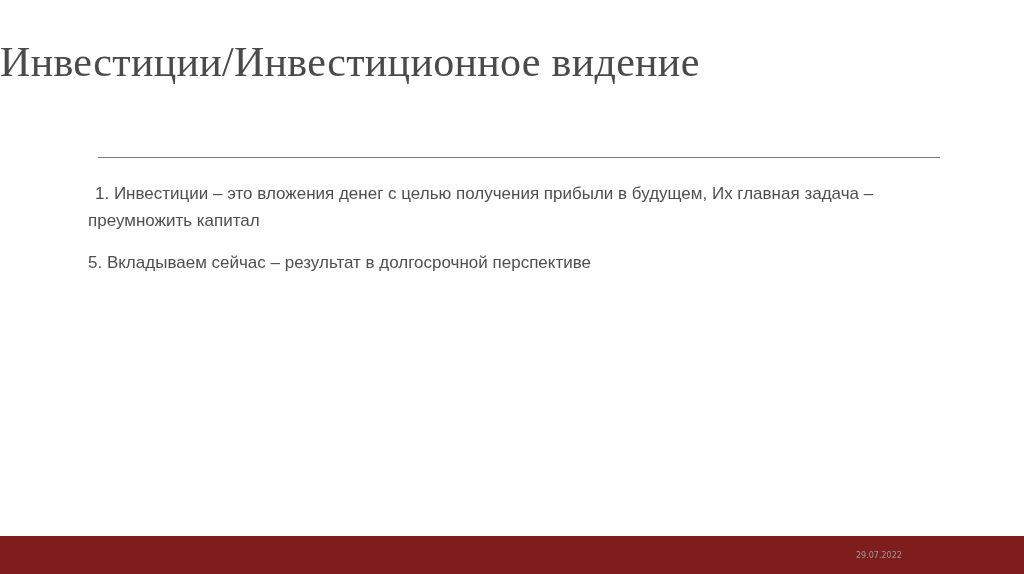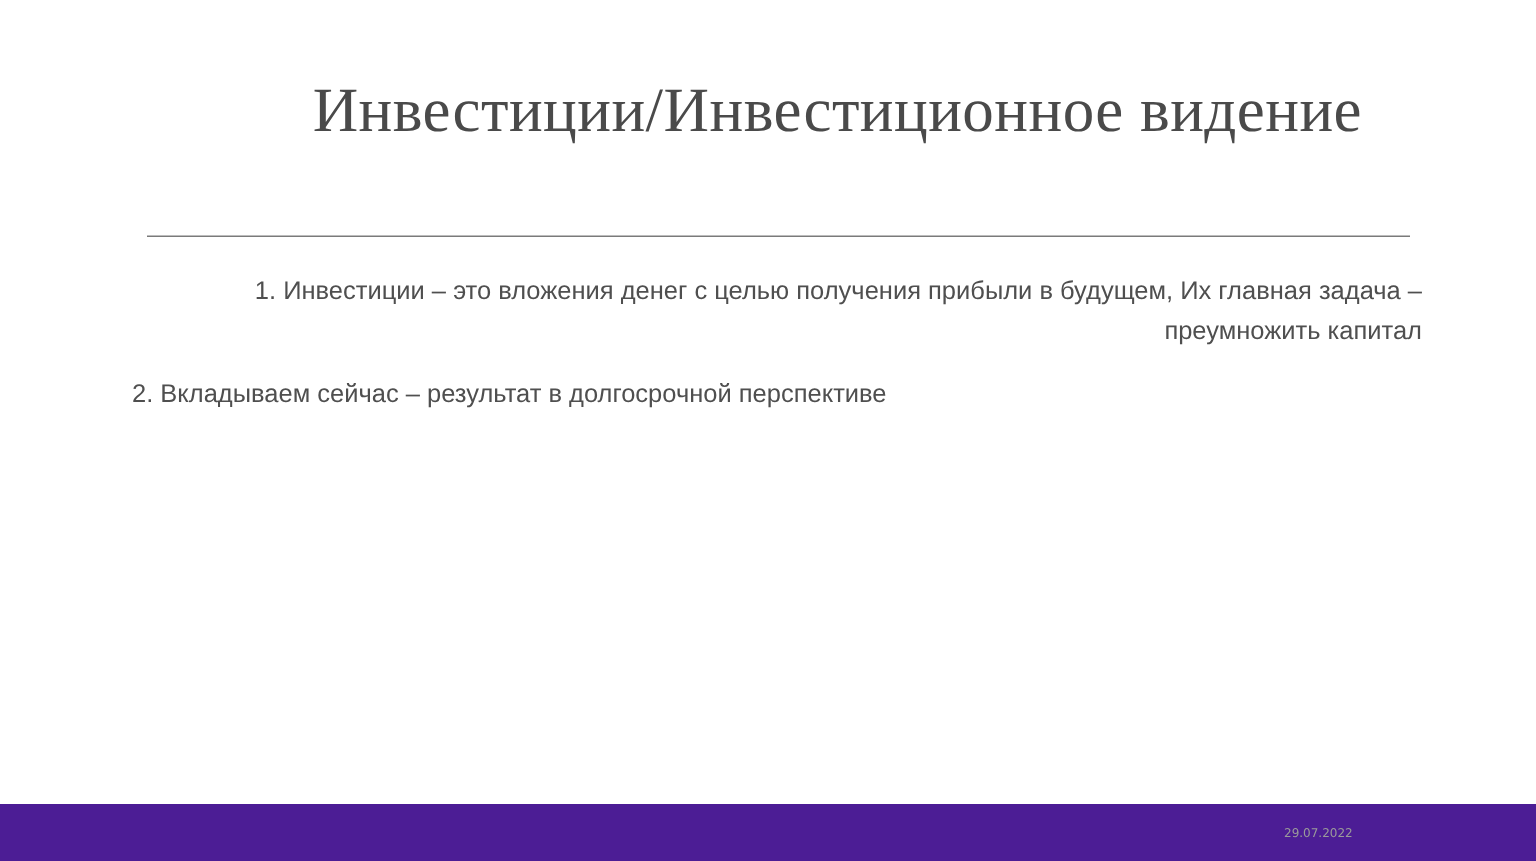--- a/index.html
+++ b/index.html
@@ -1,47 +1,47 @@
 <!DOCTYPE html>
 <html><head>
 <meta charset="utf-8">
 <style>
   html, body { margin: 0; padding: 0; }
   body { width: 1024px; height: 574px; background: #ffffff; position: relative; overflow: hidden; }
   .slide { position: absolute; left: 0; top: 0; width: 1024px; height: 574px; background: #ffffff; }
   .title {
-    position: absolute; left: 0; top: 38px; width: 908px; text-align: right;
+    position: absolute; left: 0; top: 38px; width: 908px; text-align: left;
     font-family: "Liberation Serif", "DejaVu Serif", serif;
-    font-size: 42px; color: #4a4a4a; letter-spacing: 0.3px; margin-top: 12px;
+    font-size: 42px; color: #4a4a4a; letter-spacing: 0.3px;
   }
   .rule {
     position: absolute; left: 98px; top: 157px; width: 842px; height: 0;
     border-top: 1.5px solid #7a7a7a;
   }
   .body-text {
     position: absolute; left: 88px; top: 180px; width: 860px;
     font-family: "Liberation Sans", "DejaVu Sans", sans-serif;
     font-size: 17px; color: #4f4f4f; line-height: 27px;
   }
   .para { margin: 0 0 15px 0; }
-  .para.first { text-indent: 7px; text-align: right; }
+  .para.first { text-indent: 7px; }
   .footer {
-    position: absolute; left: 0; top: 536px; width: 1024px; height: 38px; background: #4c1d95;
+    position: absolute; left: 0; top: 536px; width: 1024px; height: 38px; background: #7f1d1d;
   }
   .date {
     position: absolute; left: 856px; top: 15px;
     font-family: "DejaVu Sans", sans-serif; font-size: 8px; color: #9a9a9a;
   }
 </style>
 </head>
 <body>
 
 <div class="slide">
   <div class="title">Инвестиции/Инвестиционное видение</div>
   <div class="rule"></div>
   <div class="body-text">
     <p class="para first">1. Инвестиции – это вложения денег с целью получения прибыли в будущем, Их главная задача – преумножить капитал</p>
-    <p class="para">2. Вкладываем сейчас – результат в долгосрочной перспективе</p>
+    <p class="para">5. Вкладываем сейчас – результат в долгосрочной перспективе</p>
   </div>
   <div class="footer">
     <span class="date">29.07.2022</span>
   </div>
 </div>
 
 </body></html>

